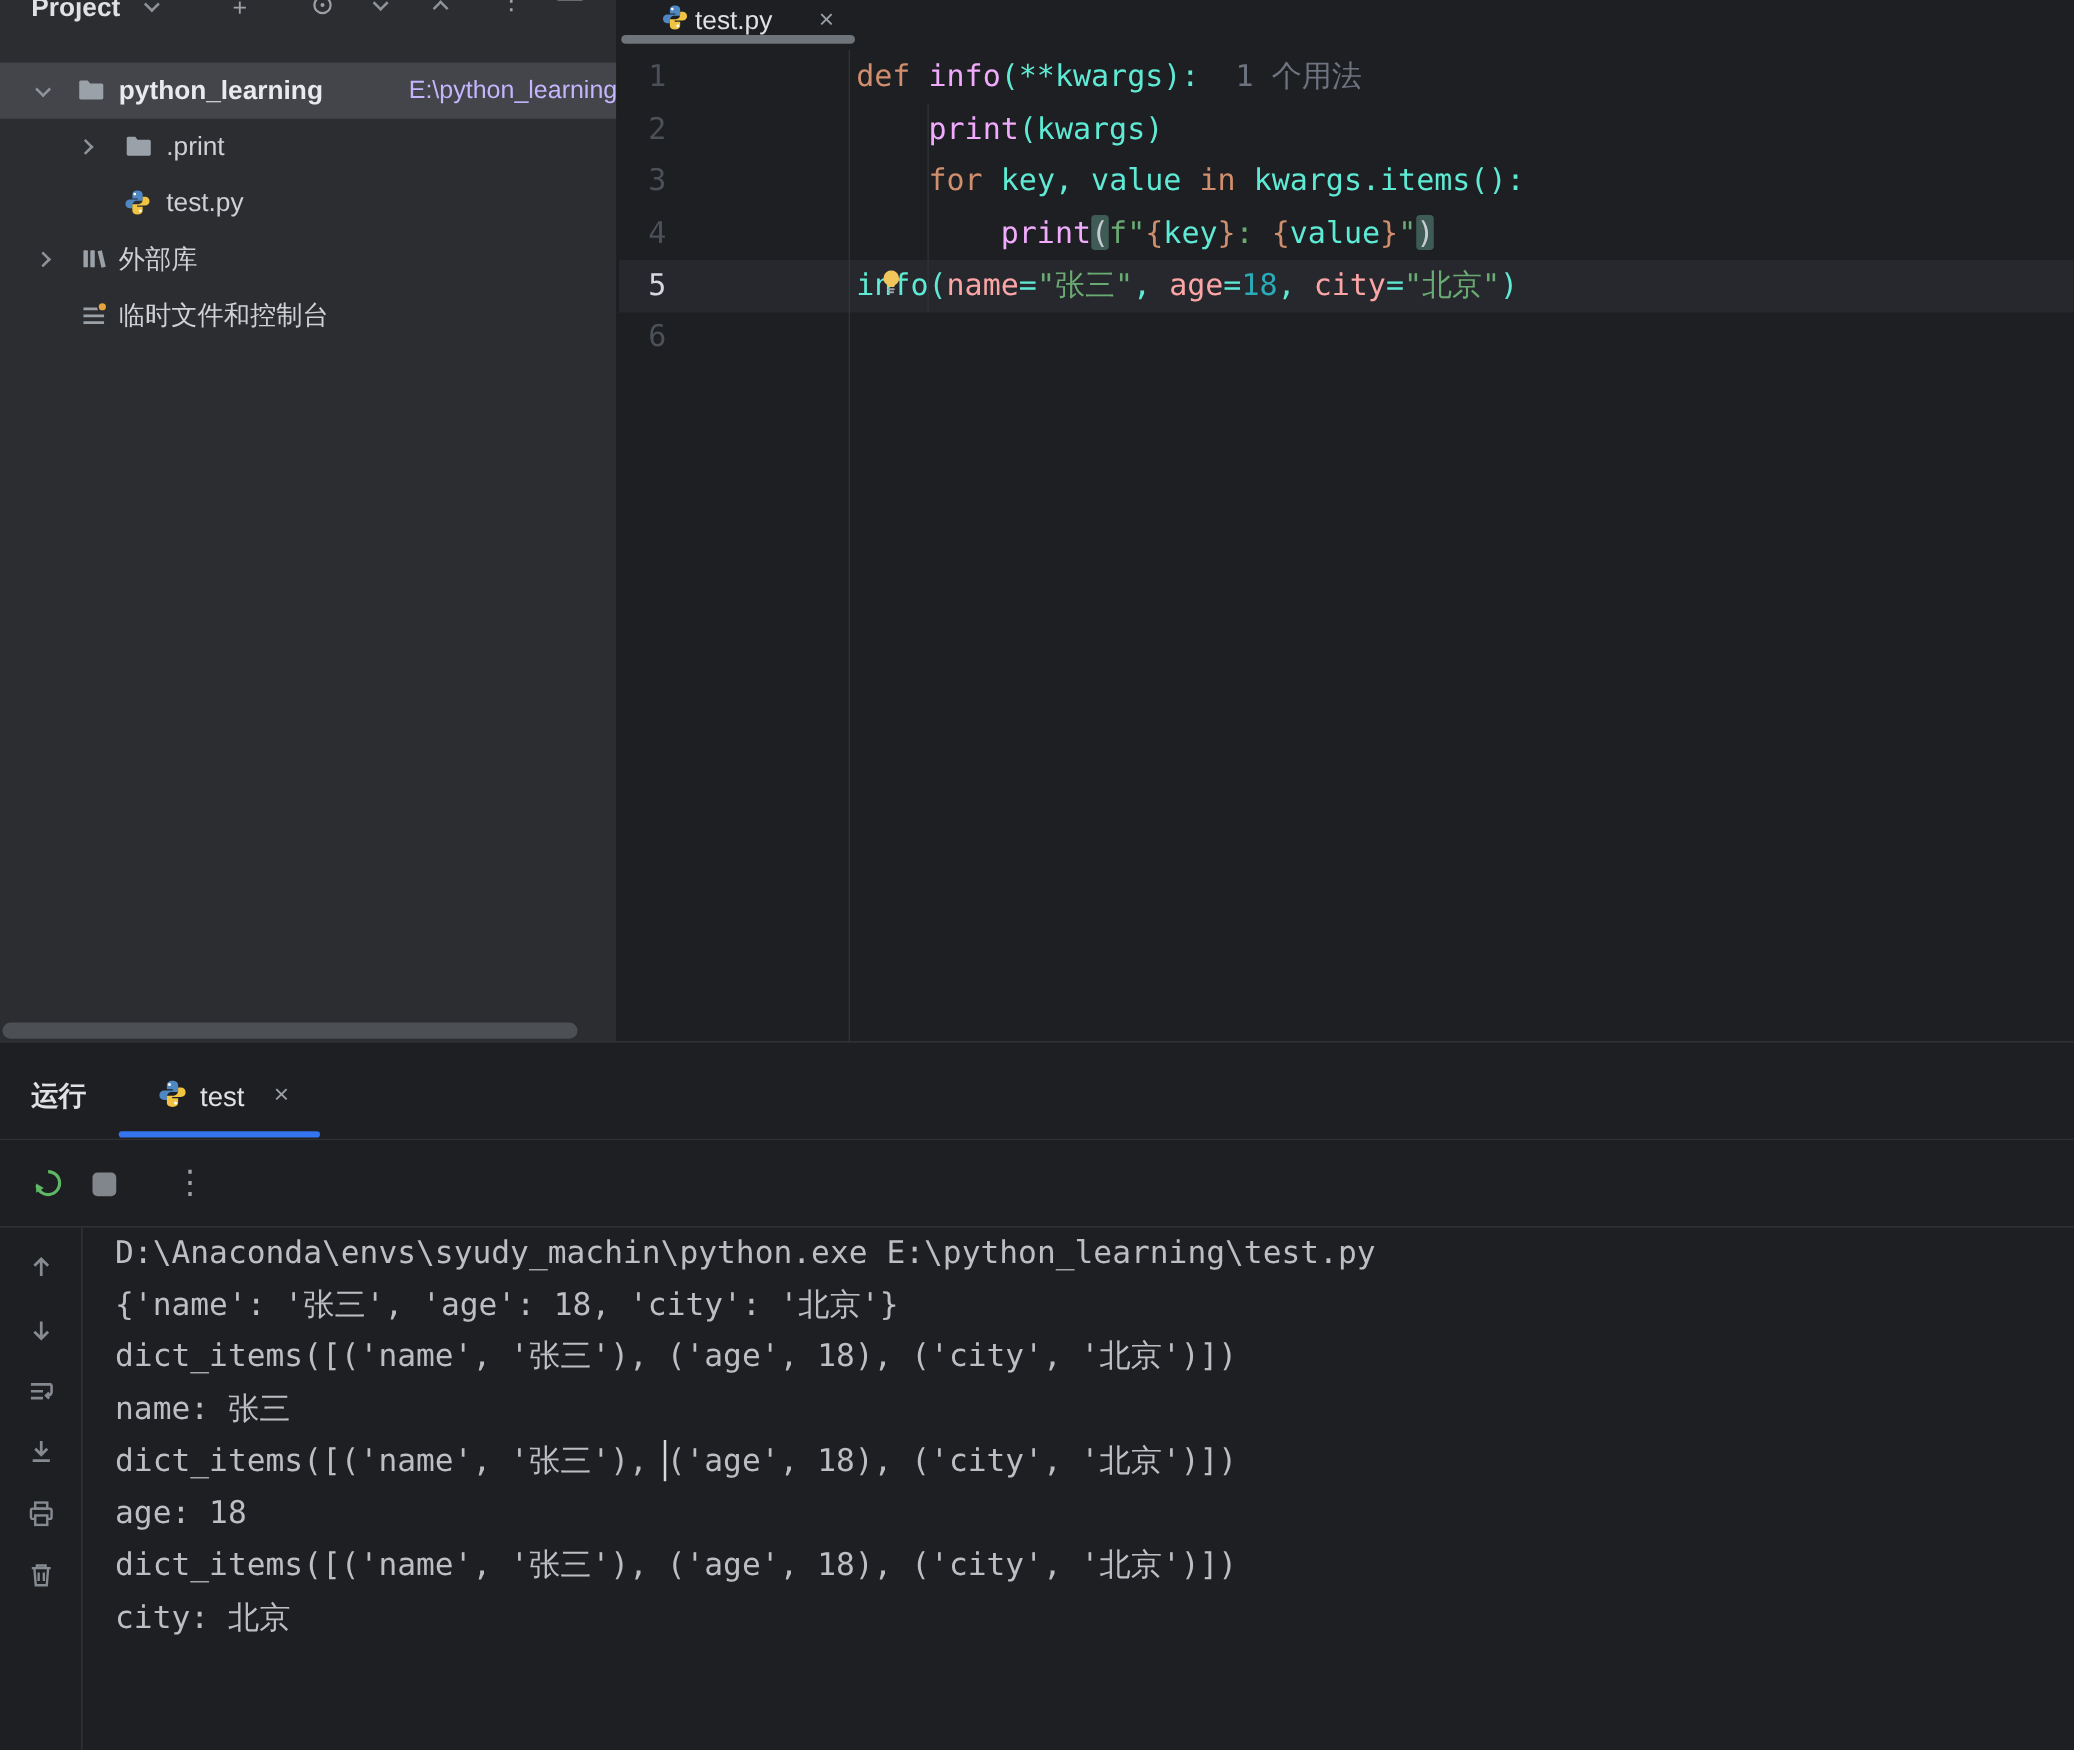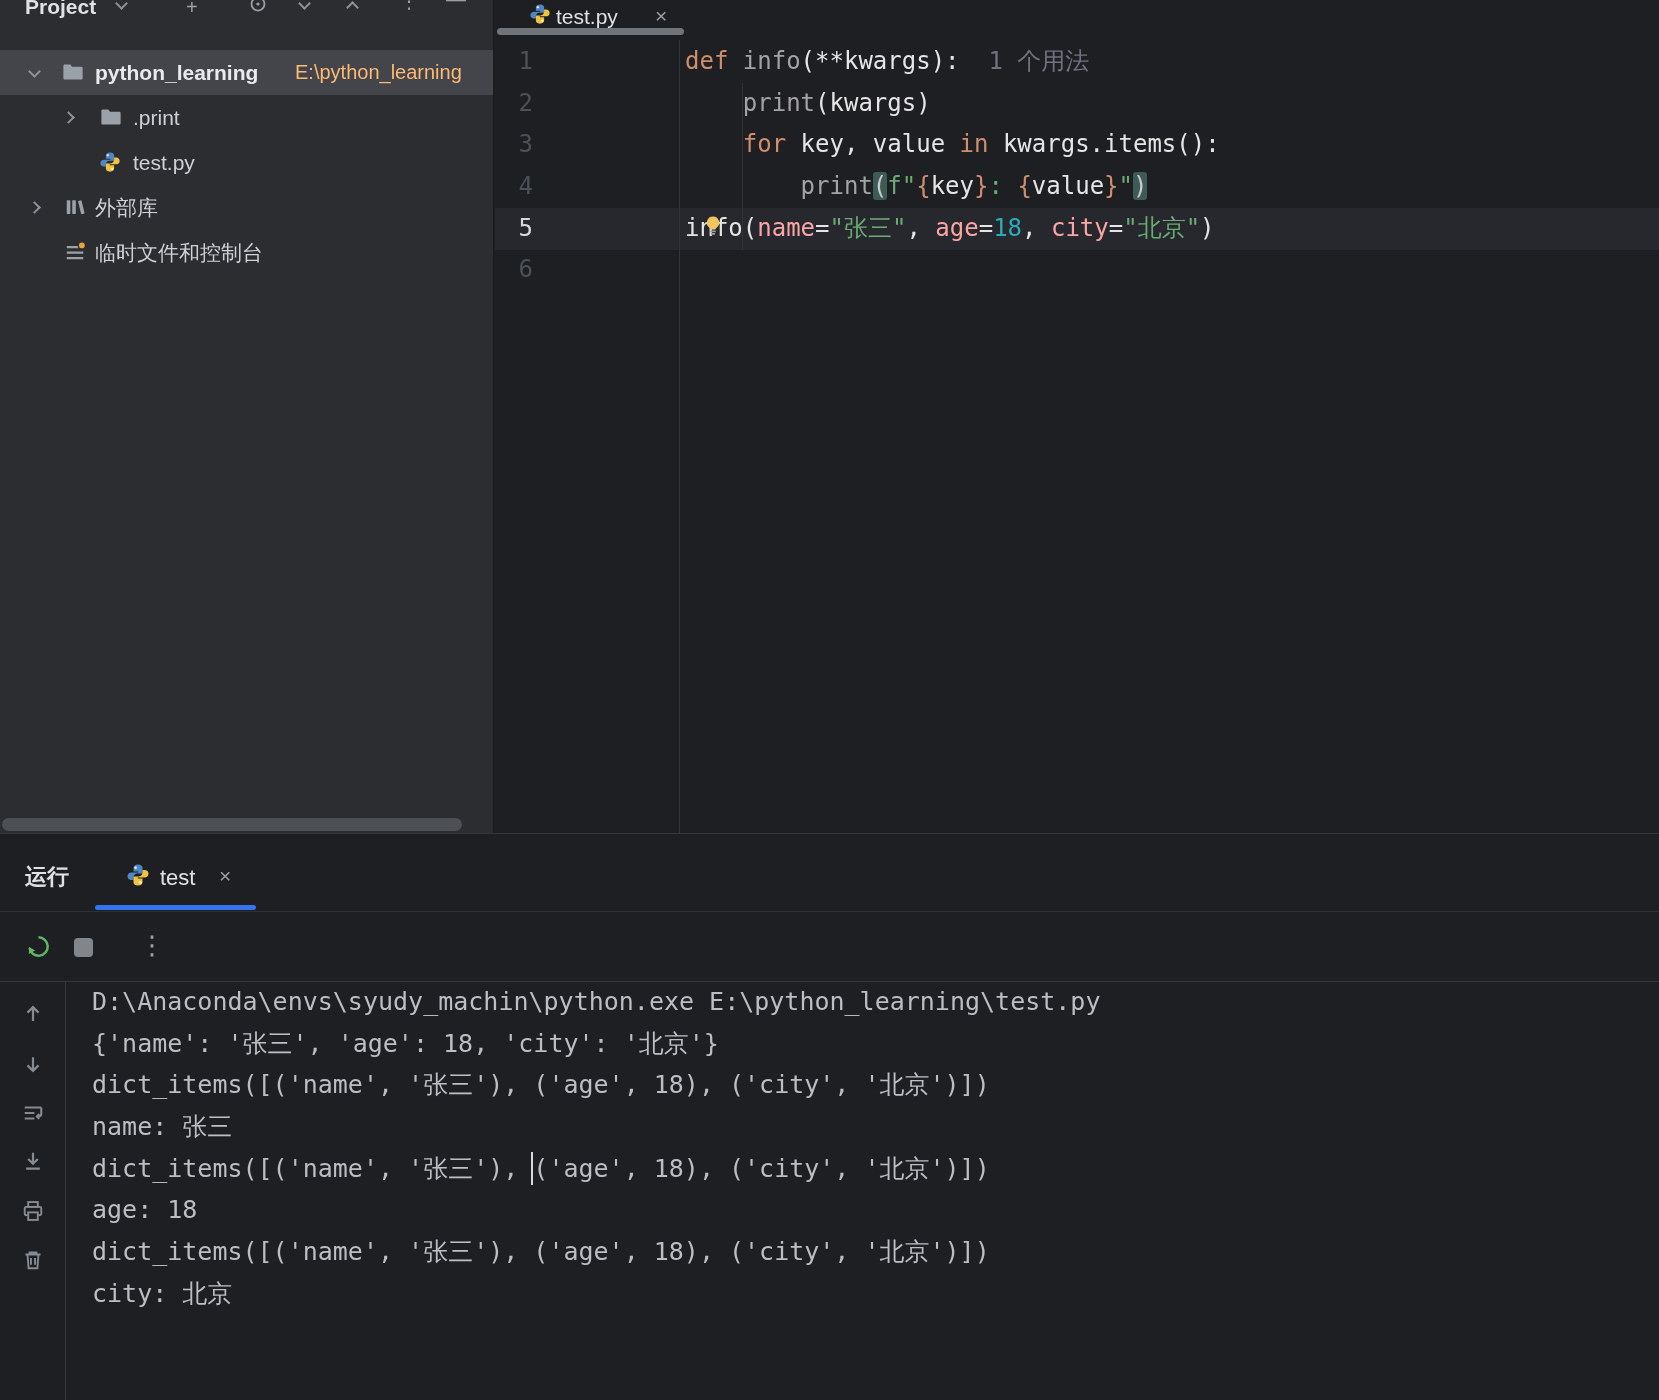--- a/index.html
+++ b/index.html
@@ -12,43 +12,43 @@
   #project-title{position:absolute;left:25px;top:4px;font-size:21px;font-weight:700;color:#dfe1e5;}
   .chev{display:inline-block;width:9px;height:9px;border-right:2px solid #8e9299;border-bottom:2px solid #8e9299;}
   .chev.down{transform:rotate(45deg);}
   .chev.right{transform:rotate(-45deg);}
   .tb-icon{position:absolute;top:6px;color:#9da0a8;font-size:20px;line-height:20px;}
   #tree{position:absolute;left:0;top:50px;width:100%;}
   .tree-row{position:relative;height:45px;font-size:21px;color:#ced0d6;overflow:hidden;}
   .tree-row.selected{background:#43454a;}
   .tree-row .lbl{position:absolute;top:0;line-height:45px;white-space:nowrap;}
   .tree-row .root-name{font-weight:700;color:#e8eaee;text-align:center;}
-  .tree-row .root-path{color:#fdba74;font-size:20px;}
+  .tree-row .root-path{color:#c4b5fd;font-size:20px;margin-left:32px;}
   .tree-icon{position:absolute;top:11px;}
   .hscroll{position:absolute;left:2px;top:818px;width:460px;height:13px;background:#4c4f54;border-radius:7px;}
 
   
   #editor{position:absolute;left:495px;top:0;width:1164px;height:833px;background:#1e1f22;overflow:hidden;}
   #tabbar{position:absolute;left:0;top:0;width:100%;height:40px;}
   #tab-testpy{position:absolute;left:0;top:0;width:192px;height:40px;}
   #tab-testpy .tab-label{position:absolute;left:61px;top:5px;font-size:21px;color:#dfe1e5;}
   #tab-testpy .tab-close{position:absolute;left:160px;top:4px;font-size:21px;color:#9ba0a6;}
   #tab-underline{position:absolute;left:2px;top:28px;width:187px;height:7px;border-radius:4px;background:#6f737a;}
   #editor-body{position:absolute;left:0;top:40px;width:100%;height:793px;}
   #cur-line{position:absolute;left:0;right:0;top:168px;height:42px;background:#26282e;}
   #gutter-border{position:absolute;left:184px;top:0;bottom:0;width:1px;background:#313438;}
   #gutter-nums{position:absolute;left:0;top:1px;width:184px;}
   .ln{height:41.7px;line-height:41.7px;text-align:right;padding-right:146px;font-family:"DejaVu Sans Mono",monospace;font-size:24px;color:#4b5059;}
   .ln.active{color:#d5d8de;}
   #indent-guide{position:absolute;left:247px;top:43px;width:1px;height:167px;background:#2f3337;}
   #code{position:absolute;left:190px;top:1px;right:0;}
   .code-line{height:41.7px;line-height:41.7px;white-space:pre;font-family:"DejaVu Sans Mono",monospace;font-size:24px;color:#bcbec4;}
   .tk-kw{color:#cf8e6d;}
-  .tk-fn{color:#a3a3a3;}
-  .tk-txt{color:#e5e5e5;}
+  .tk-fn{color:#f0abfc;}
+  .tk-txt{color:#5eead4;}
   .tk-str{color:#6aab73;}
   .tk-num{color:#2aacb8;}
   .tk-param{color:#fca5a5;}
   .tk-hint{color:#6e7380;}
   .tk-mp{color:#c7cbd2;background:#3e5c55;border-radius:3px;}
   #lightbulb{position:absolute;left:206px;top:174px;}
 
   
   #run-panel{position:absolute;left:0;top:833px;width:1659px;height:567px;background:#1e1f22;border-top:1px solid #35373b;overflow:hidden;}
   #run-title{position:absolute;left:25px;top:28px;font-size:22px;font-weight:600;color:#dfe1e5;}

